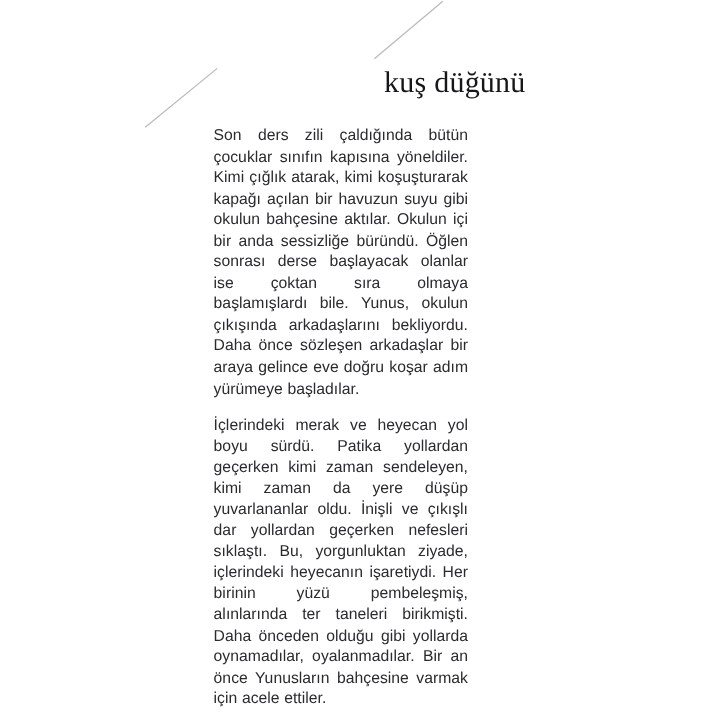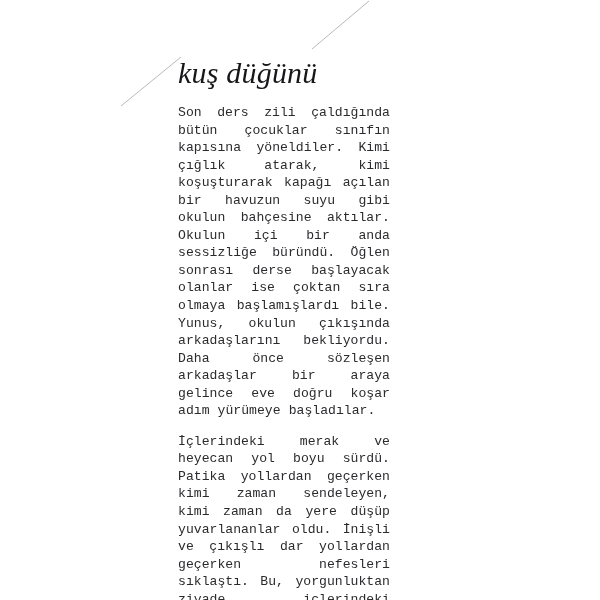--- a/index.html
+++ b/index.html
@@ -36,40 +36,40 @@
     pointer-events: none;
   }
 
   
   .chapter-title {
     position: absolute;
     left: 178px;
     top: 36px;
     width: 260px;
     font-family: "Liberation Serif", "DejaVu Serif", serif;
-    font-style: italic;
     font-weight: 400;
-    font-size: 30px;
+    font-size: 25px;
     line-height: 34px;
     letter-spacing: 0.2px;
     color: #17171a;
     white-space: nowrap;
+    text-align: right;
   }
 
   
   .body-column {
     position: absolute;
     left: 178px;
     top: 104px;
     width: 224px;
   }
 
   .body-paragraph {
     margin: 0 12px 13px 0;
-    font-family: Liberation Mono, monospace;
+    font-family: Liberation Sans, sans-serif;
     font-size: 13.1px;
     line-height: 17.55px;
     text-align: justify;
     text-justify: inter-word;
     color: #2b2b2e;
     letter-spacing: 0.02px;
     word-spacing: 0.2px;
     hyphens: manual;
   }
 

